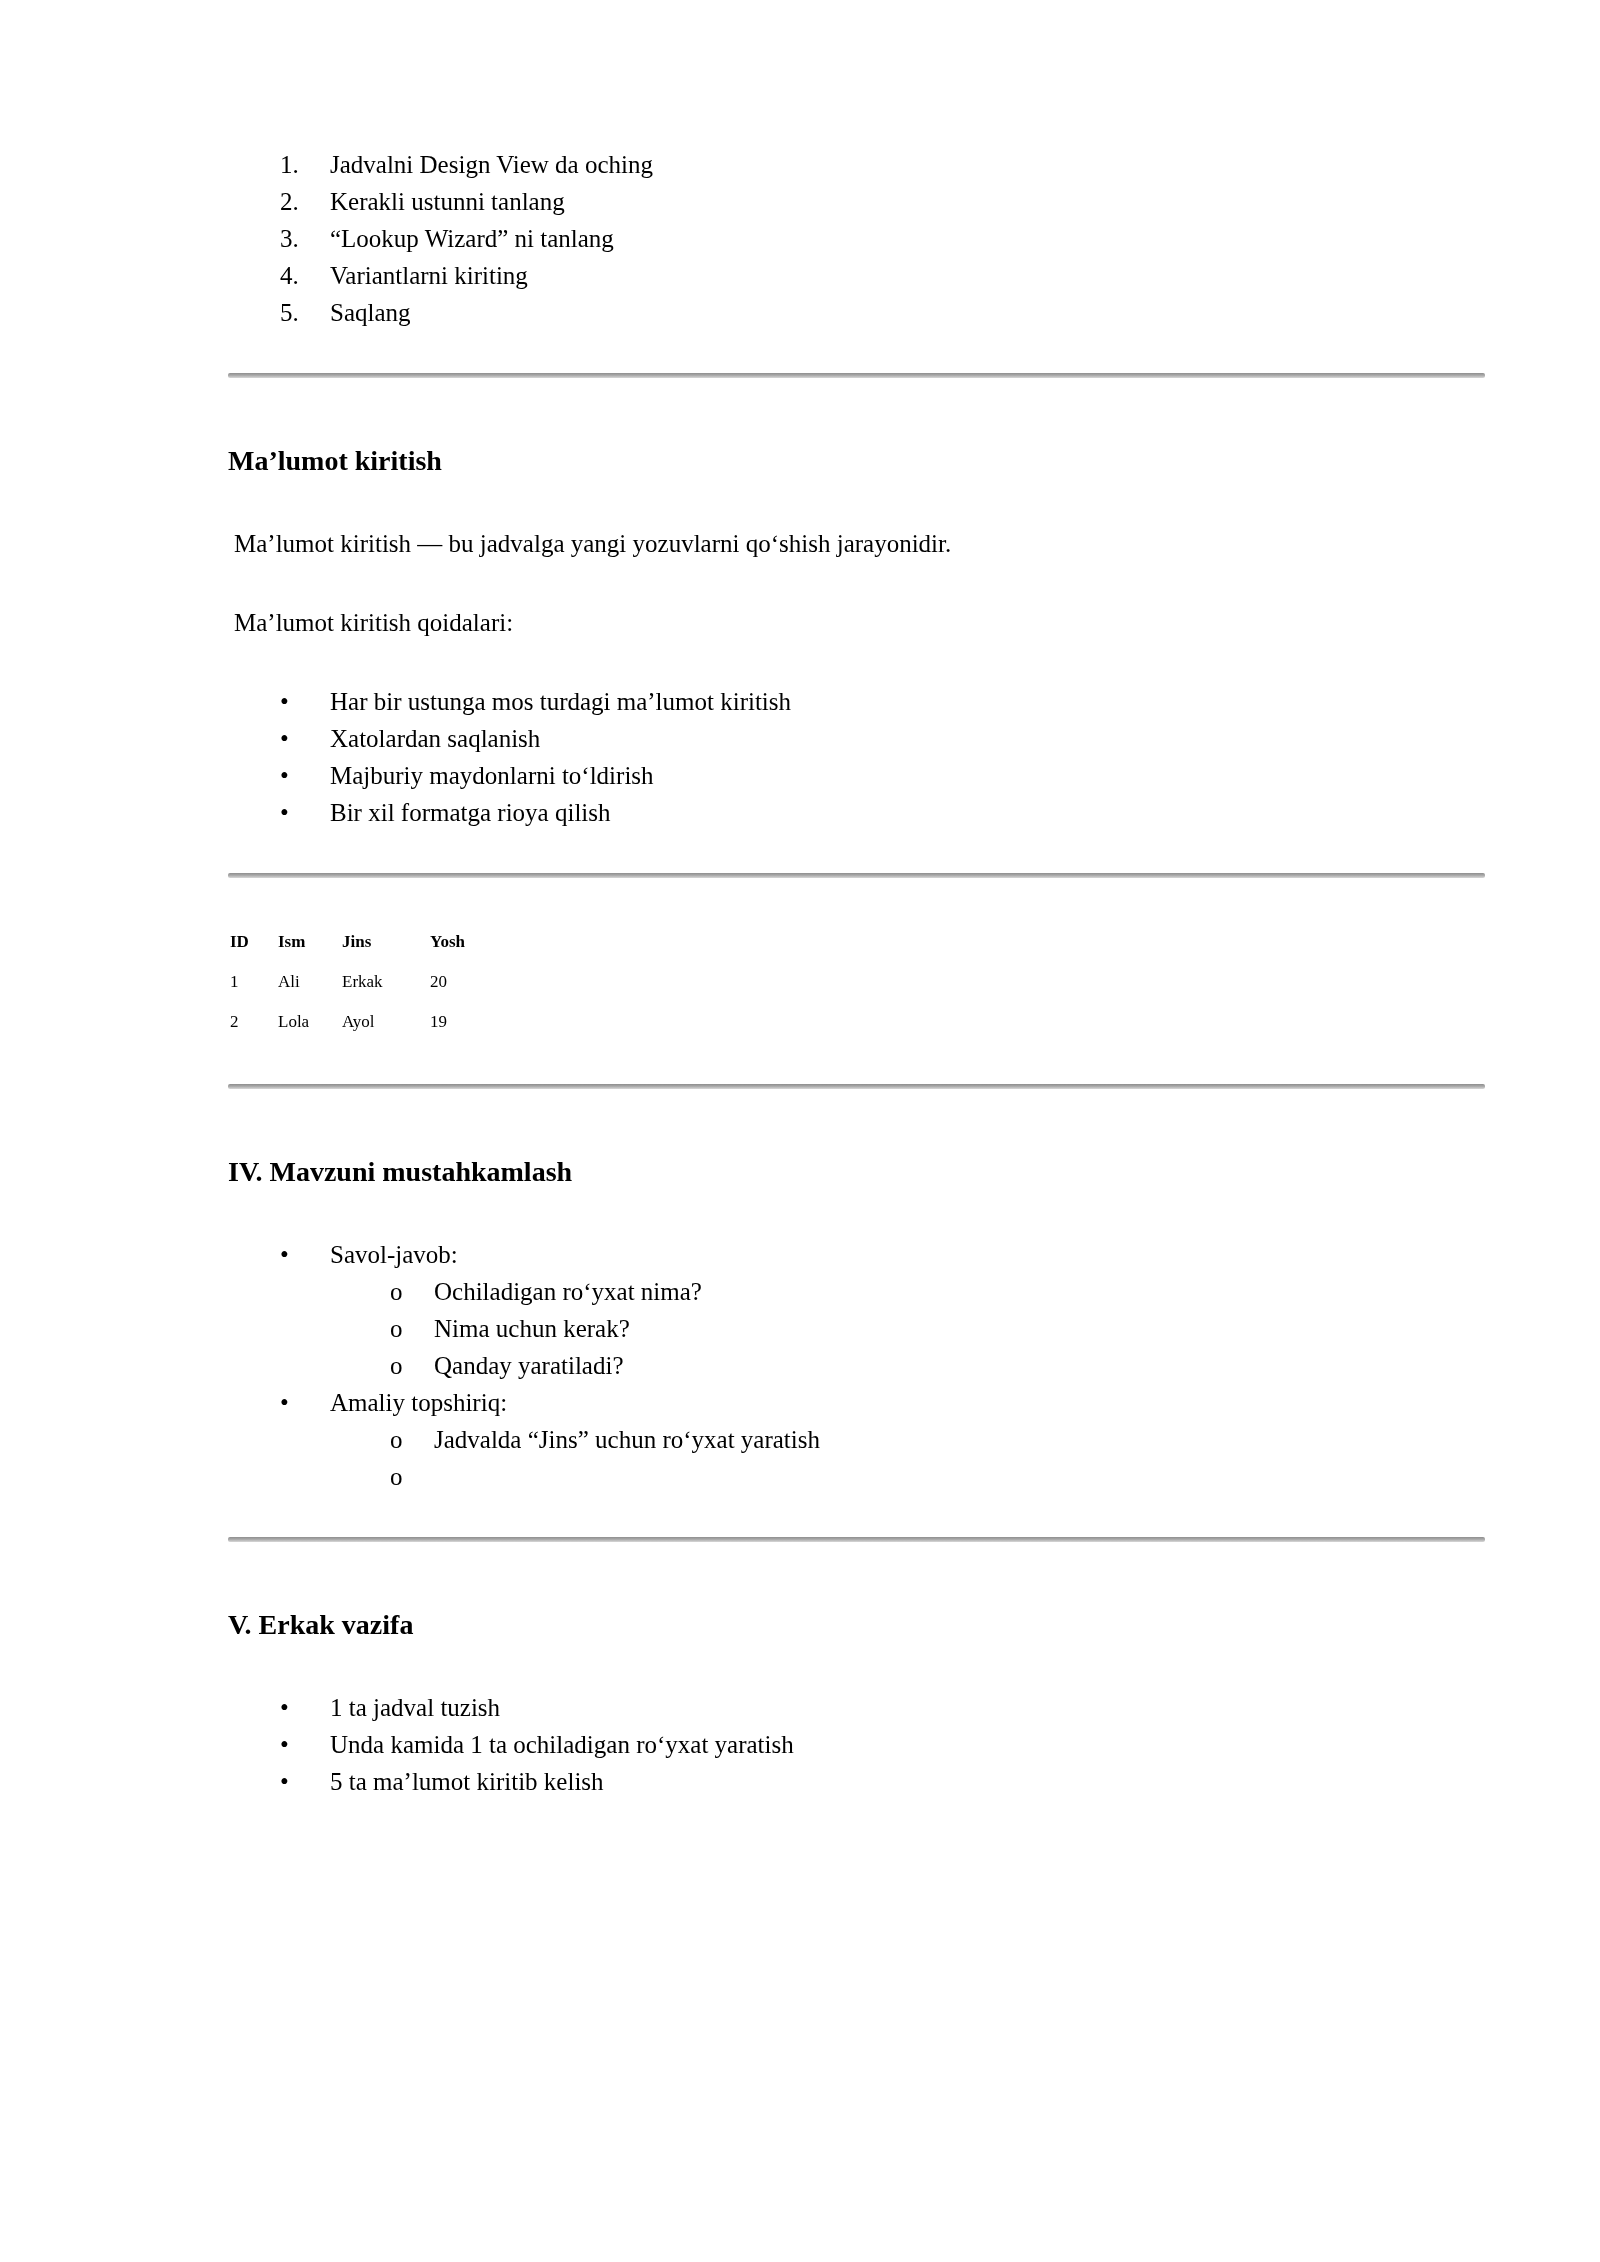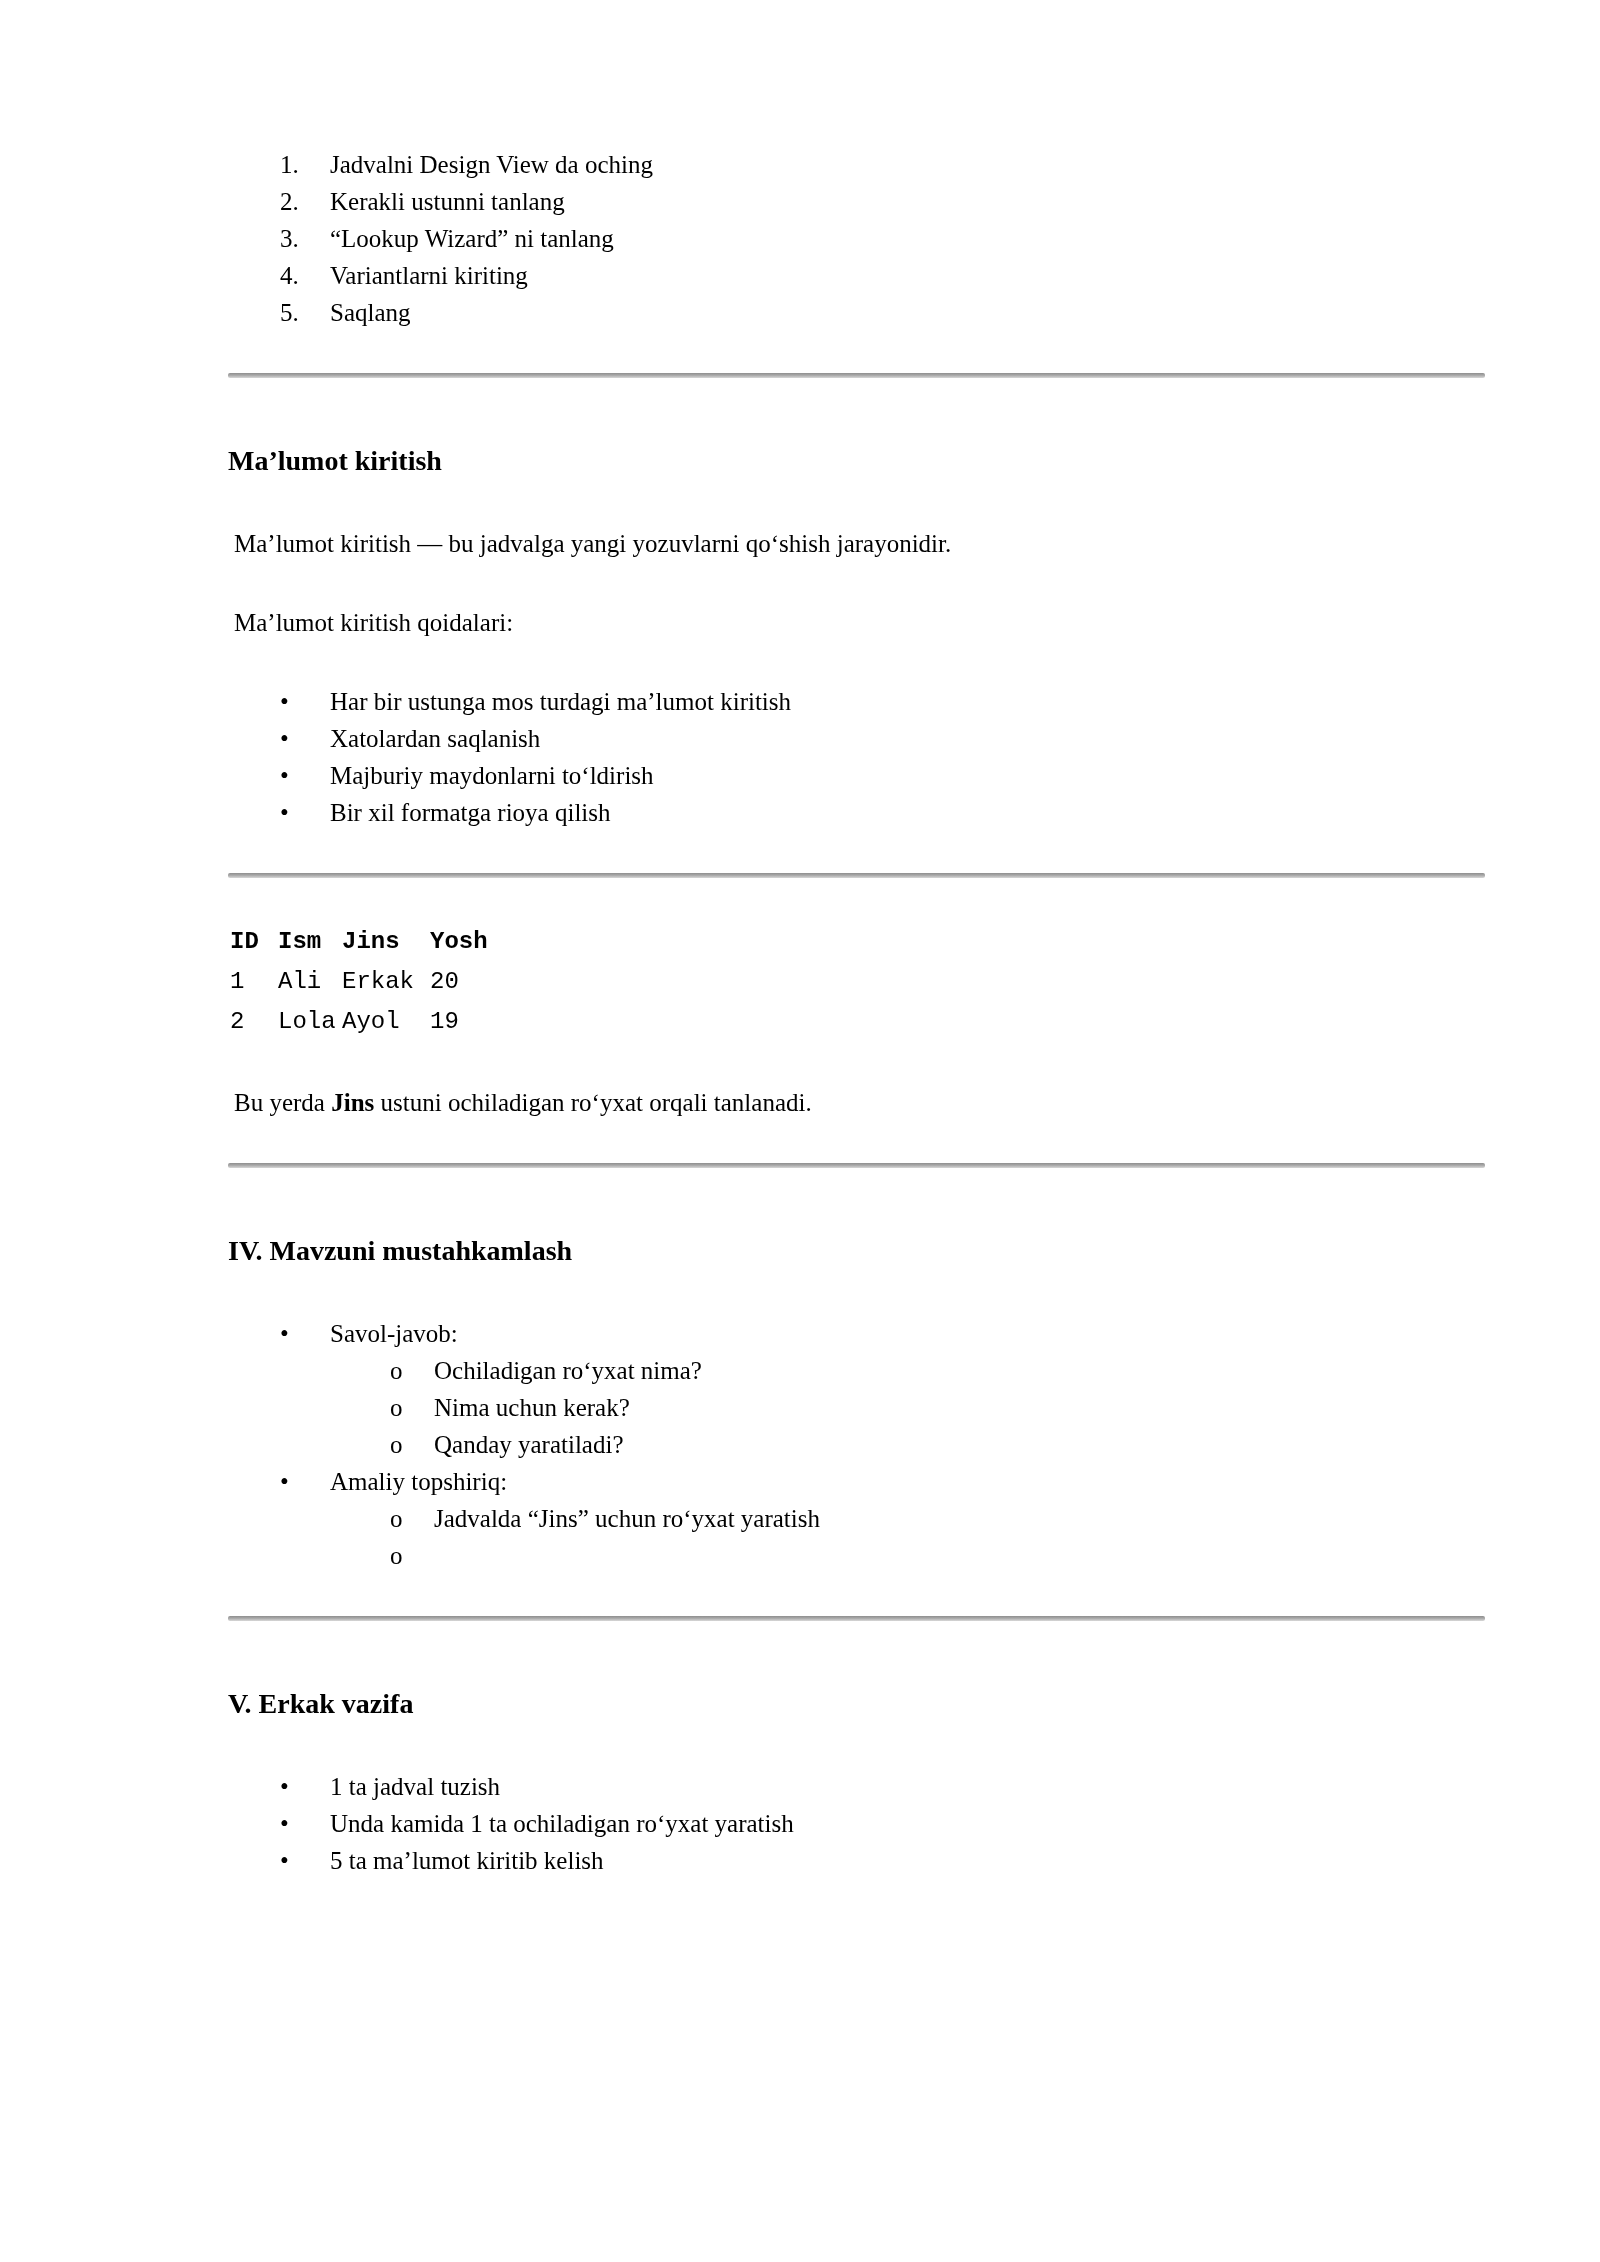--- a/index.html
+++ b/index.html
@@ -56,23 +56,22 @@
   .list-item.sub .li-marker {
     flex: 0 0 44px;
     margin-left: 162px;
   }
   .li-text { flex: 1 1 auto; }
 
   
   table.example-table {
     border-collapse: collapse;
     margin: 44px 0 42px 2px;
-    font-size: 24px;
+    font-size: 17px;
     line-height: 40px;
-    font-family: Liberation Mono, monospace;
   }
   table.example-table th, table.example-table td {
     padding: 0;
     text-align: left;
     vertical-align: top;
     font-weight: normal;
   }
   table.example-table th { font-weight: bold; }
   .col-id   { width: 48px; }
   .col-ism  { width: 64px; }
@@ -155,21 +154,20 @@
       </tr>
       <tr>
         <td>2</td>
         <td>Lola</td>
         <td>Ayol</td>
         <td>19</td>
       </tr>
     </tbody>
   </table>
 
-  <p><span>Bu yerda </span><span class="inline-bold">Jins</span><span> ustuni ochiladigan ro‘yxat orqali tanlanadi.</span></p>
 
   <hr class="divider">
 
   <h2 class="heading">IV. Mavzuni mustahkamlash</h2>
 
   <ul class="doc-list">
     <li class="list-item">
       <span class="li-marker">•</span>
       <span class="li-text">Savol-javob:</span>
     </li>

